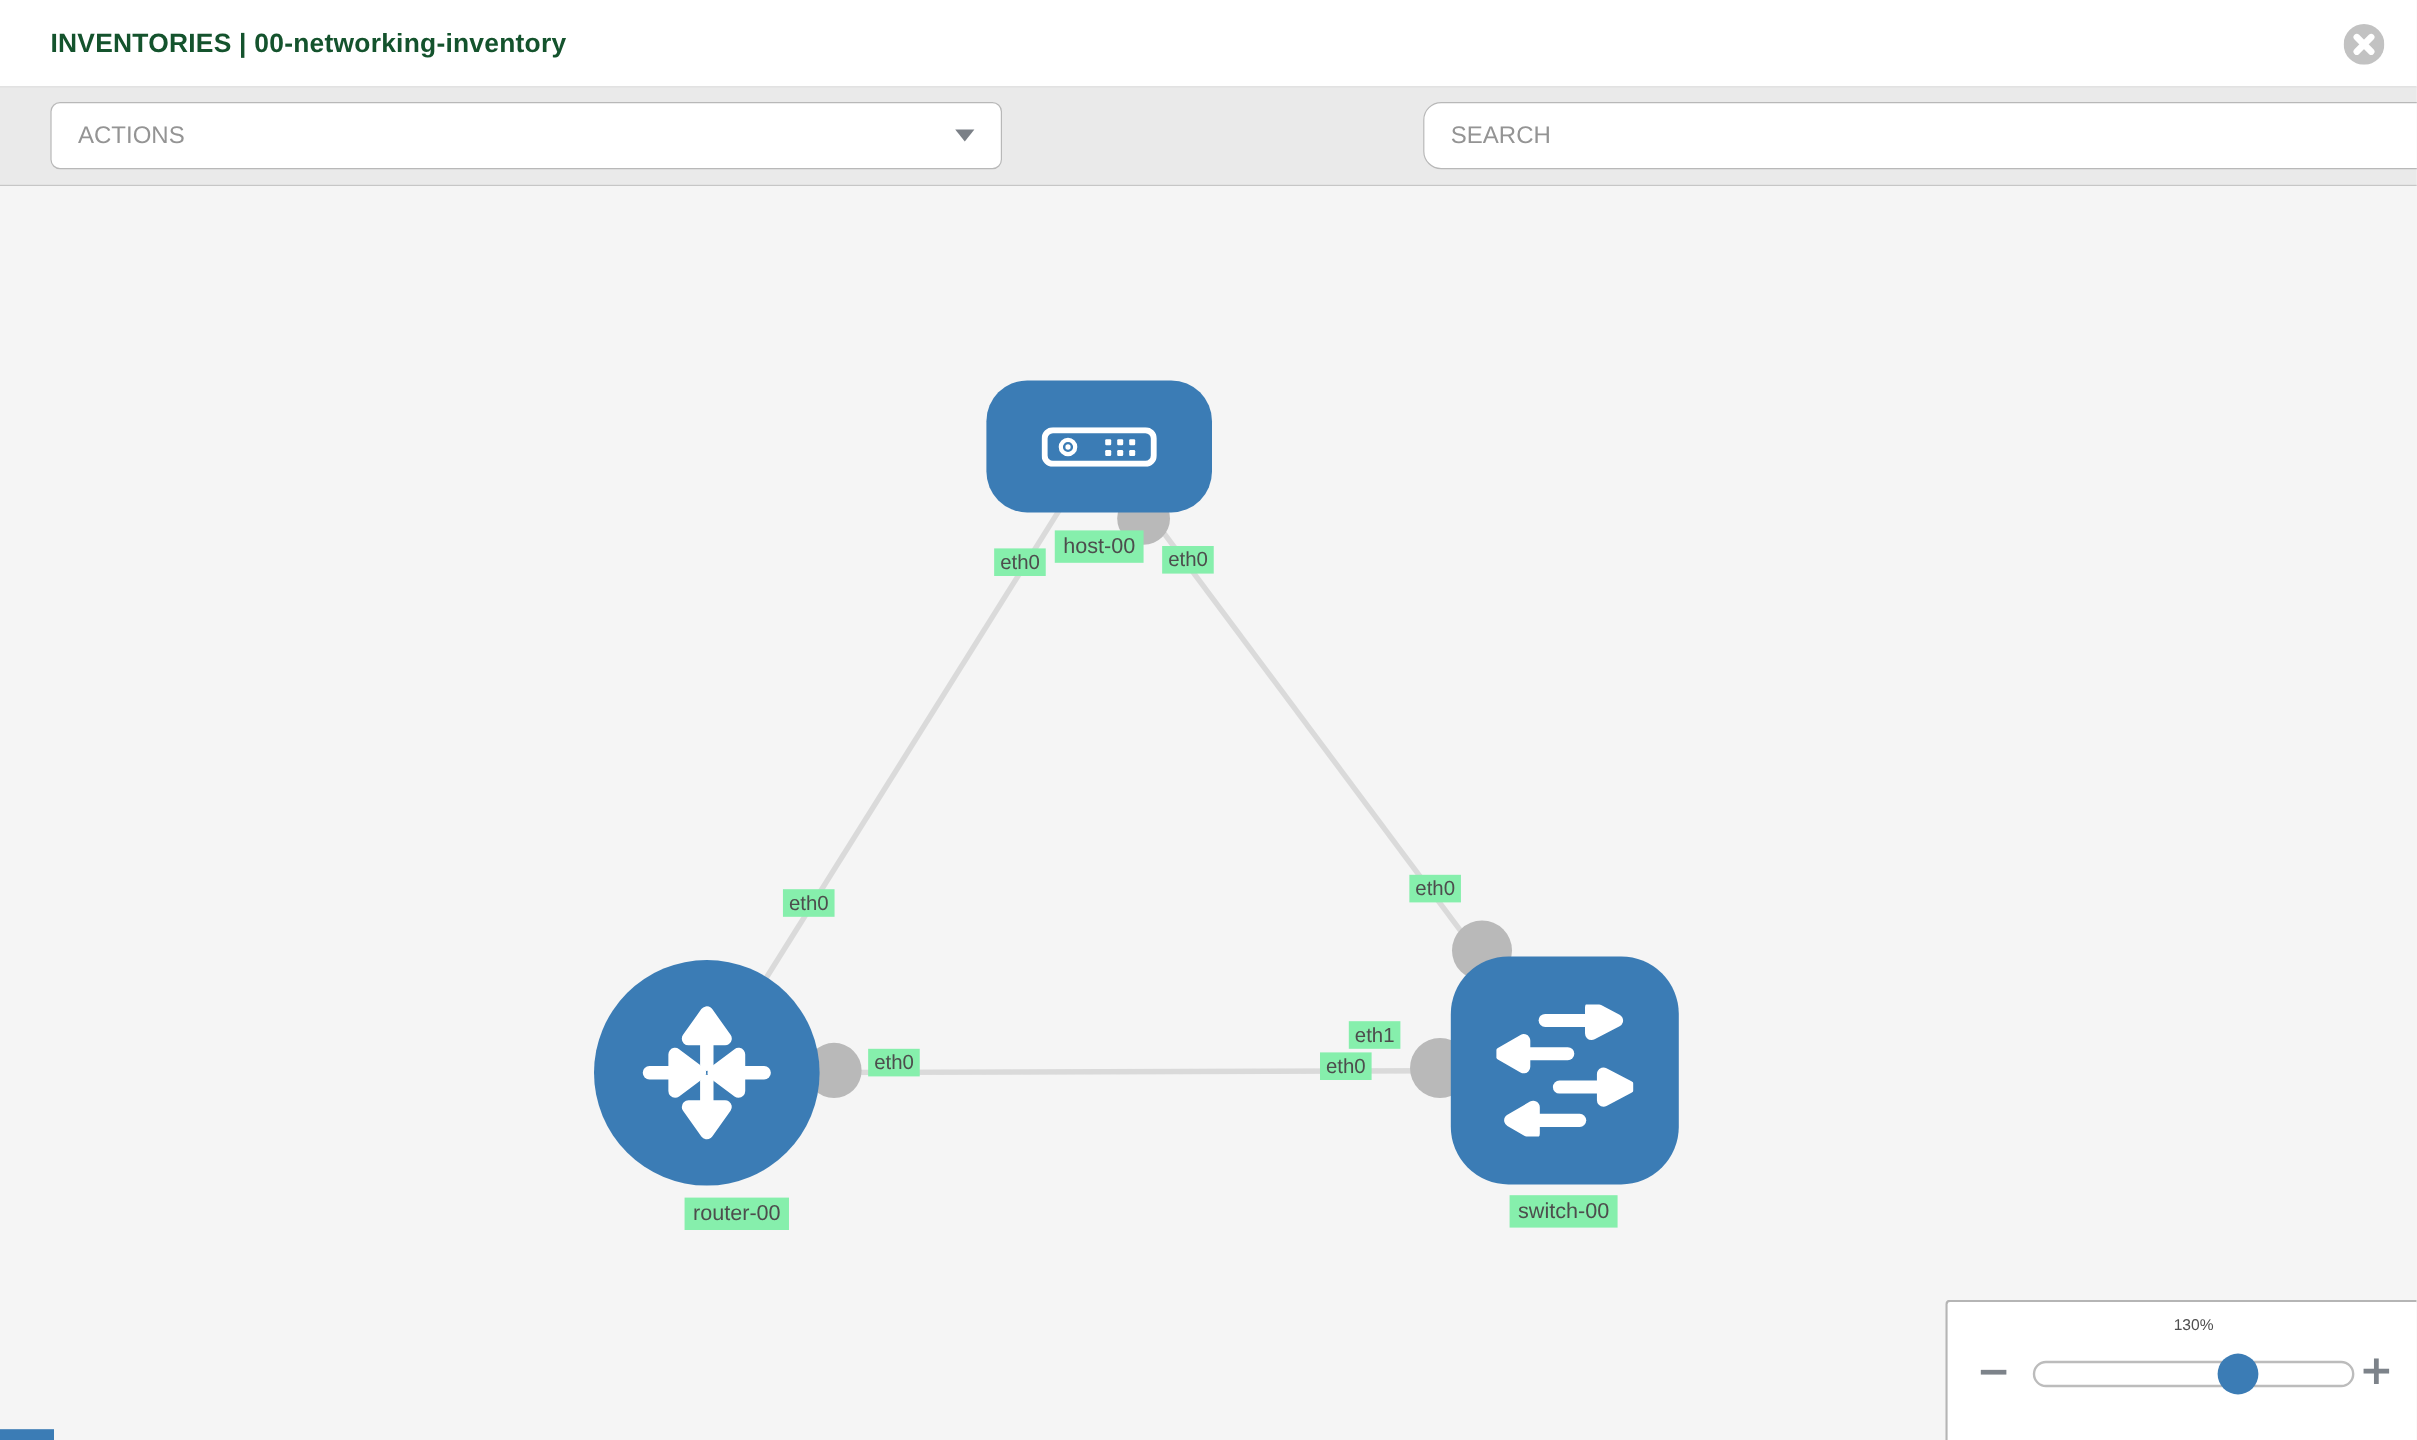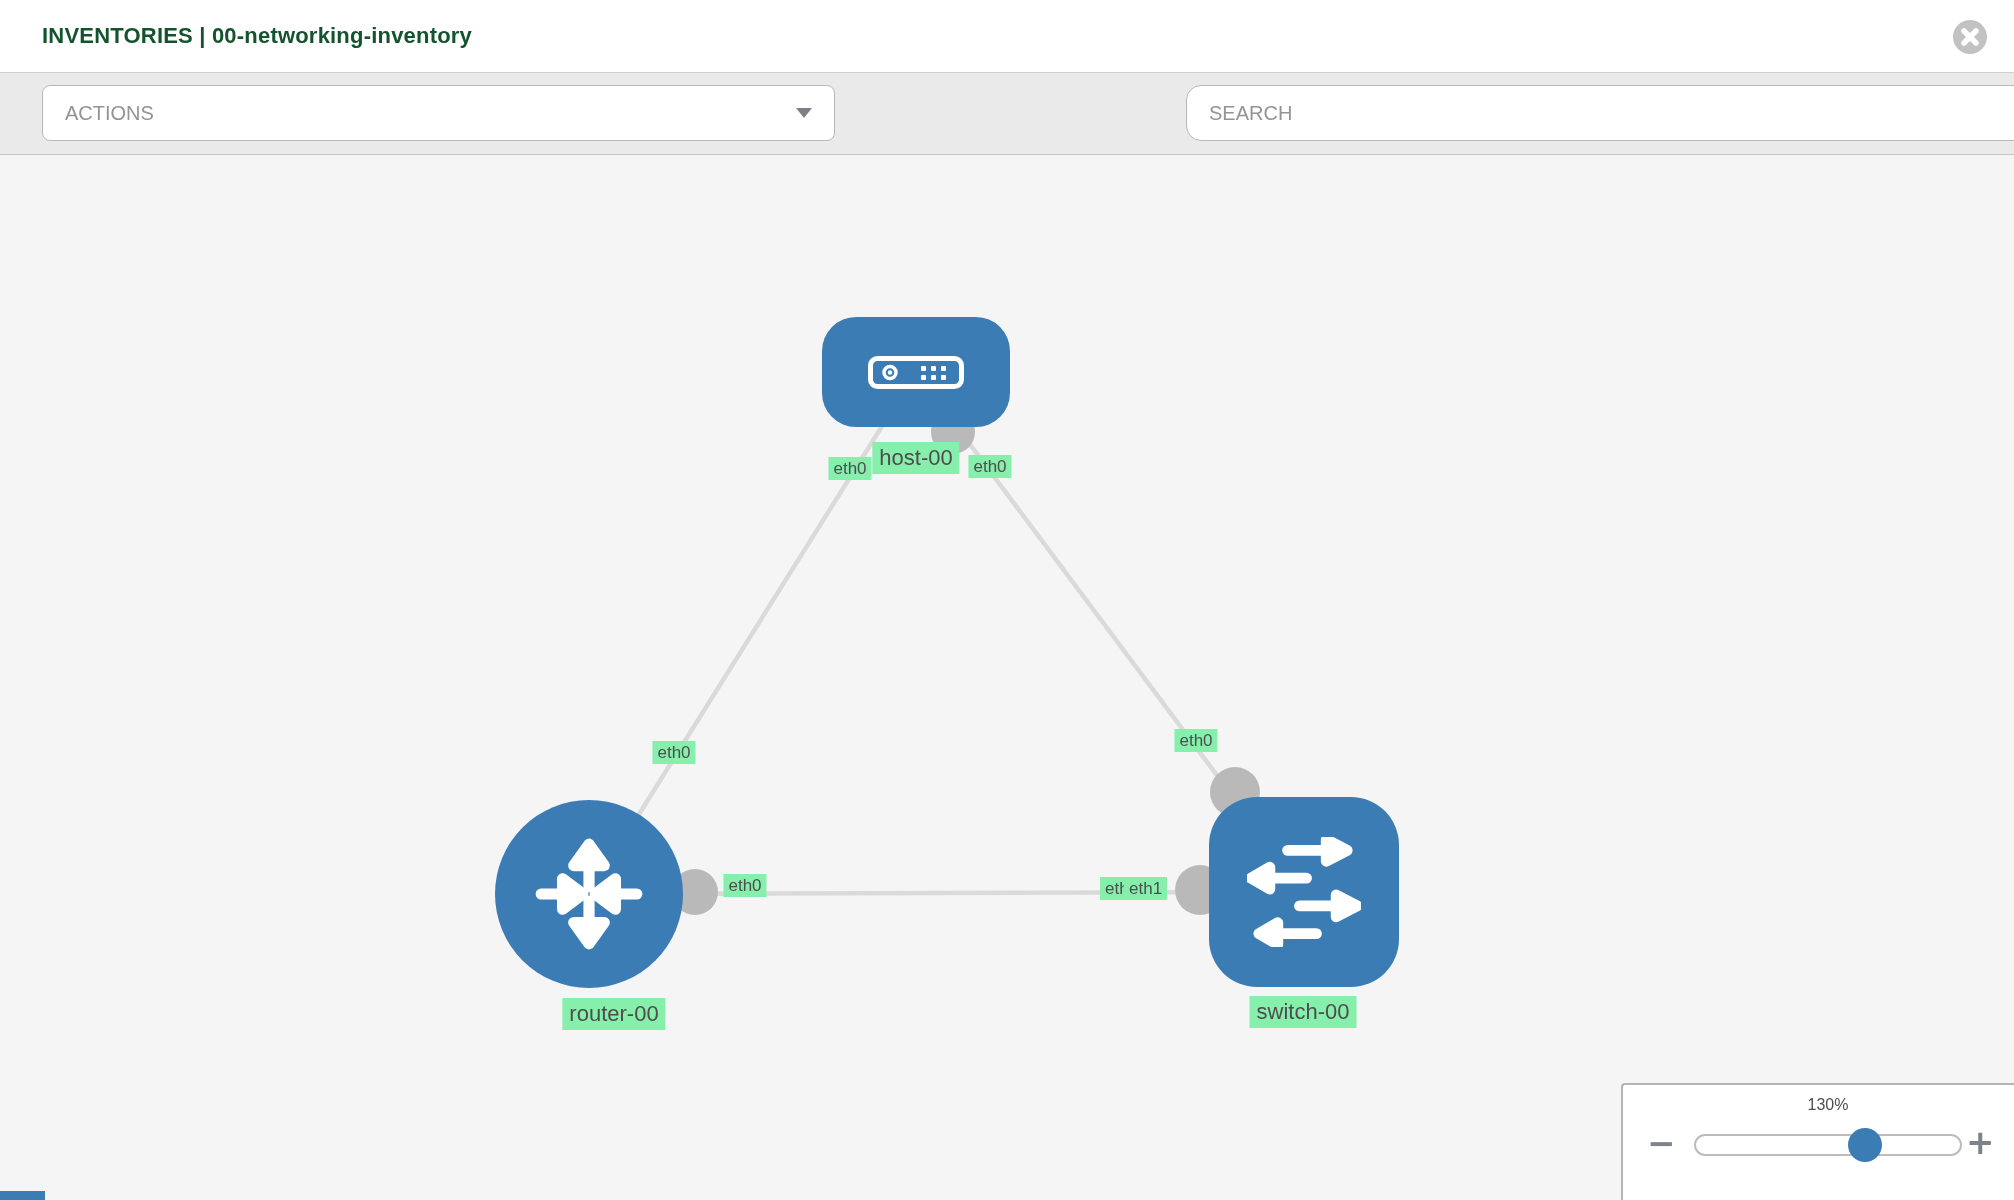--- a/index.html
+++ b/index.html
@@ -28,28 +28,28 @@
   .tool-key{left:1114px;}
   
   .graph-svg{position:absolute;left:0;top:0;z-index:1;}
   .node{position:absolute;background:#3b7cb5;display:flex;align-items:center;
         justify-content:center;z-index:2;cursor:pointer;}
   .node-host{left:822px;top:317px;width:188px;height:110px;border-radius:34px;}
   .node-router{left:495px;top:800px;width:188px;height:188px;border-radius:50%;}
   .node-switch{left:1209px;top:797px;width:190px;height:190px;border-radius:48px;}
   .lbl{position:absolute;background:#86efac;color:#4d4d4d;z-index:3;
        padding:1px 5px;font-size:17px;white-space:nowrap;line-height:1.25;}
-  .lbl.big{font-size:22px;padding:2px 7px;}
+  .lbl.big{font-size:18px;padding:2px 7px;}
   .ctr{transform:translateX(-50%);}
   
   .zoom-panel{position:absolute;left:1621px;top:1083px;right:0;bottom:0;background:#fff;
       border:2px solid #b5b5b5;border-right:none;border-bottom:none;
       border-top-left-radius:4px;z-index:6;}
   .zoom-value{position:absolute;left:205px;top:11px;transform:translateX(-50%);
-      font-size:16px;color:#4f4f4f;}
+      font-size:13px;color:#4f4f4f;}
   .zoom-btn{position:absolute;font-size:34px;font-weight:bold;color:#7d838a;
       line-height:36px;cursor:pointer;font-family:"DejaVu Sans",sans-serif;}
   .zoom-out{left:24px;top:40px;}
   .zoom-in{left:343px;top:39px;}
   .zoom-track{position:absolute;left:71px;top:49px;width:268px;height:22px;
       background:#fff;border:2px solid #bcbcbc;border-radius:13px;box-sizing:border-box;cursor:pointer;}
   .zoom-thumb{position:absolute;left:225px;top:43px;width:34px;height:34px;
       border-radius:50%;background:#3b7cb5;cursor:grab;}
   
   .blue-strip{position:absolute;left:0;bottom:0;width:45px;height:9px;
@@ -117,21 +117,21 @@
 <div class="lbl big ctr" style="left:916px;top:442px;">host-00</div>
 <div class="lbl big ctr" style="left:591px;top:998px;margin-left:23px;">router-00</div>
 <div class="lbl big ctr" style="left:1303px;top:996px;">switch-00</div>
 
 <div class="lbl ctr" style="left:850px;top:457px;">eth0</div>
 <div class="lbl ctr" style="left:990px;top:455px;">eth0</div>
 <div class="lbl ctr" style="left:674px;top:741px;">eth0</div>
 <div class="lbl ctr" style="left:1196px;top:729px;">eth0</div>
 <div class="lbl ctr" style="left:745px;top:874px;">eth0</div>
 <div class="lbl" style="left:1100px;top:877px;">eth0</div>
-<div class="lbl" style="left:1124px;top:877px;">eth1</div>
+<div class="lbl" style="left:1124px;top:851px;">eth1</div>
 
 <div class="hdr">
   <div class="title">INVENTORIES | 00-networking-inventory</div>
   <svg class="close-btn" viewBox="0 0 34 34">
     <circle cx="17" cy="17" r="17" fill="#c2c2c2"></circle>
     <path d="M11 11 L23 23 M23 11 L11 23" stroke="#fff" stroke-width="5.5" stroke-linecap="round"></path>
   </svg>
 </div>
 
 <div class="tbar">

